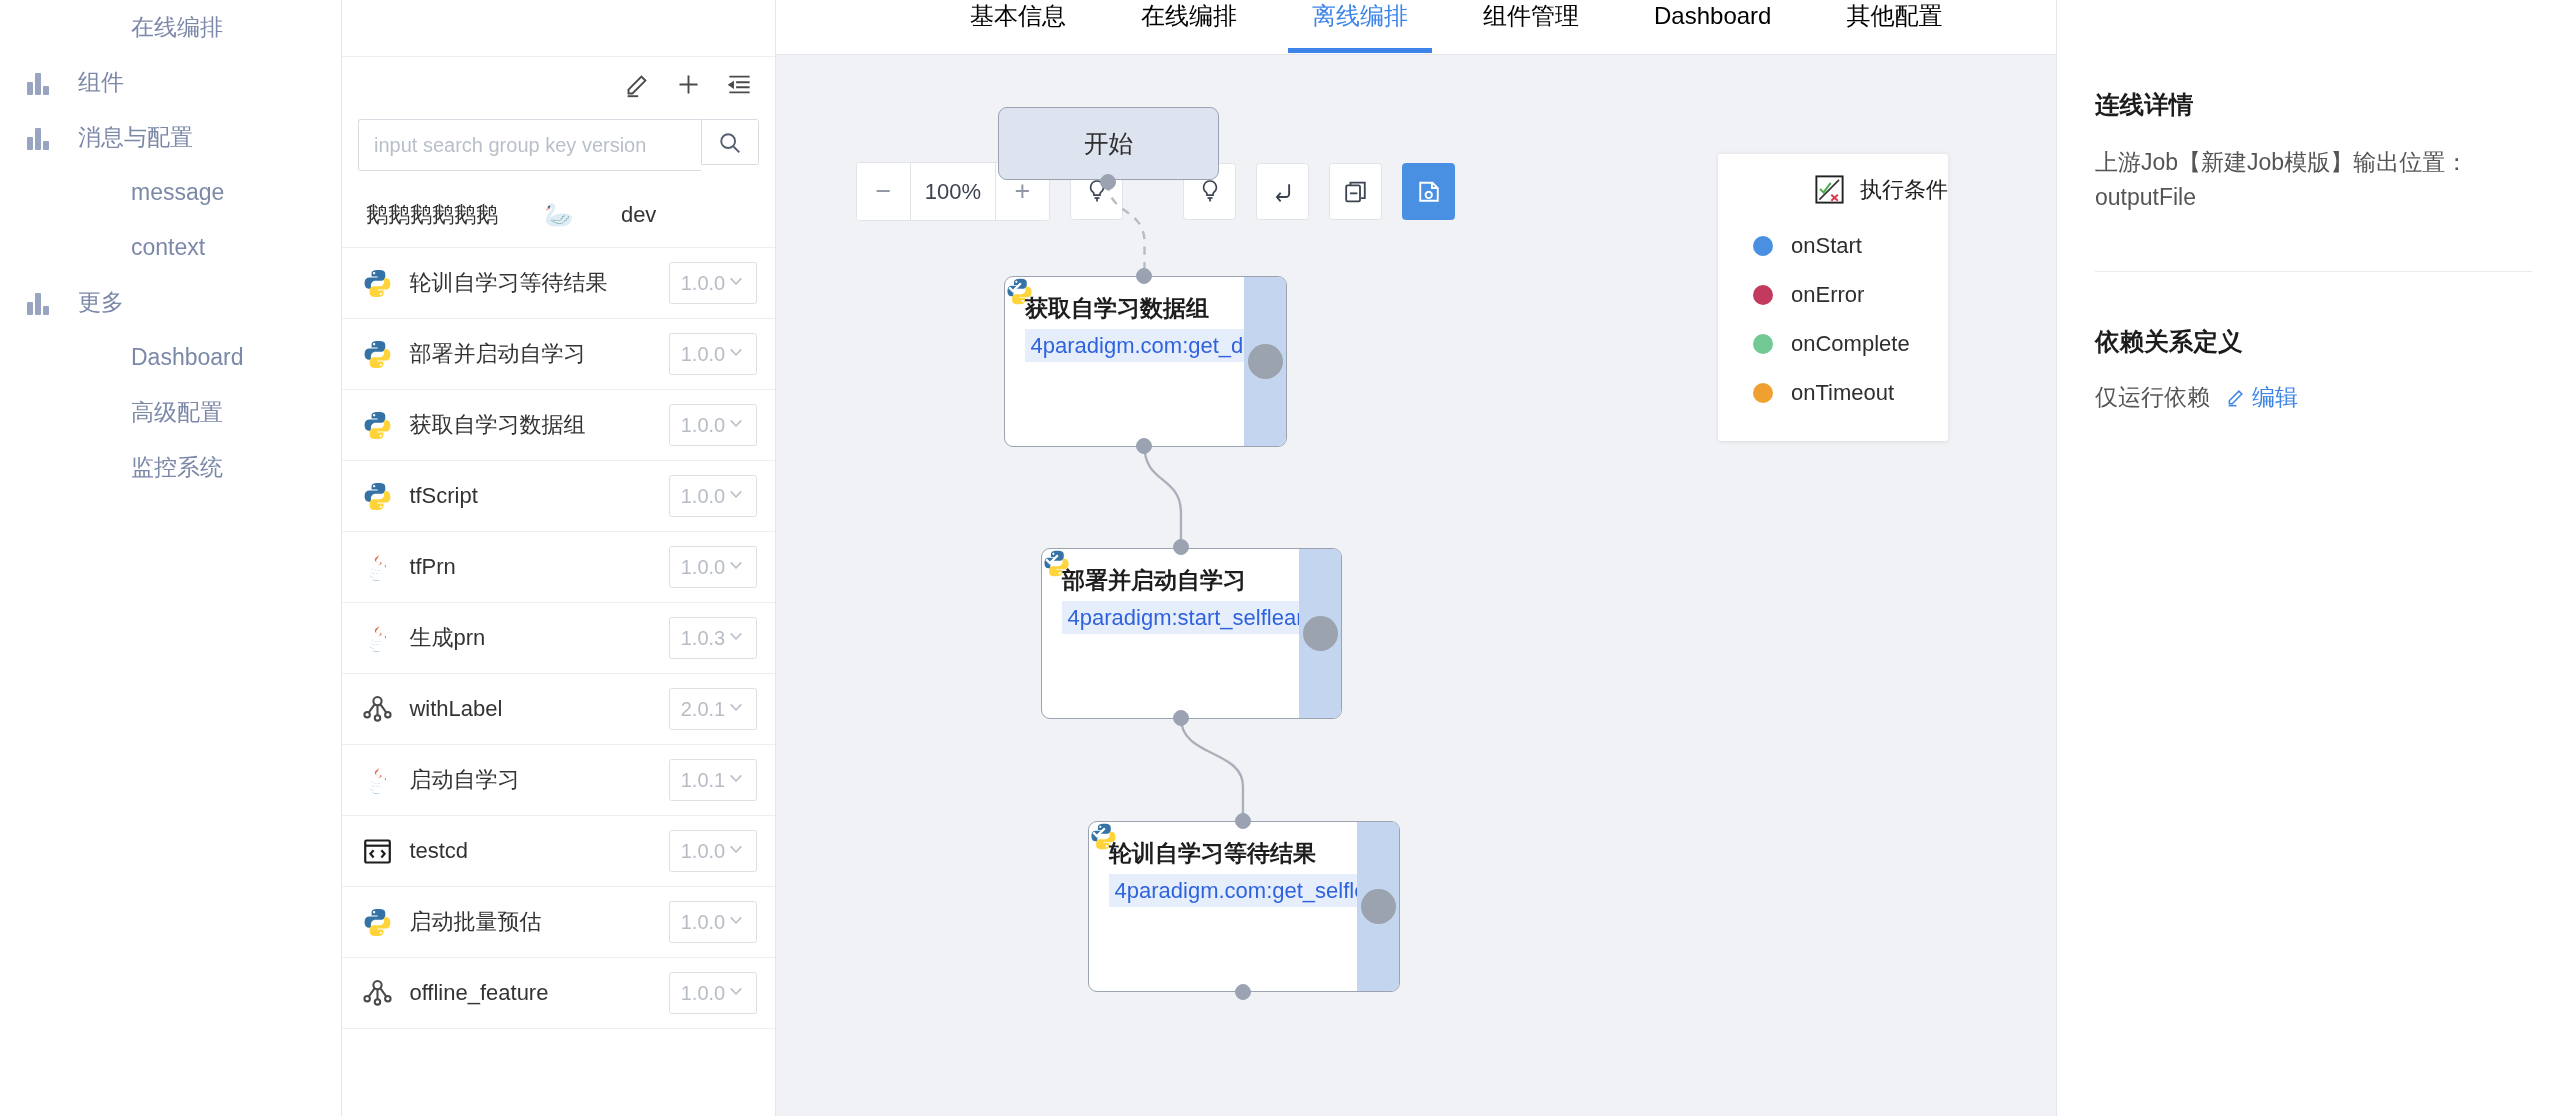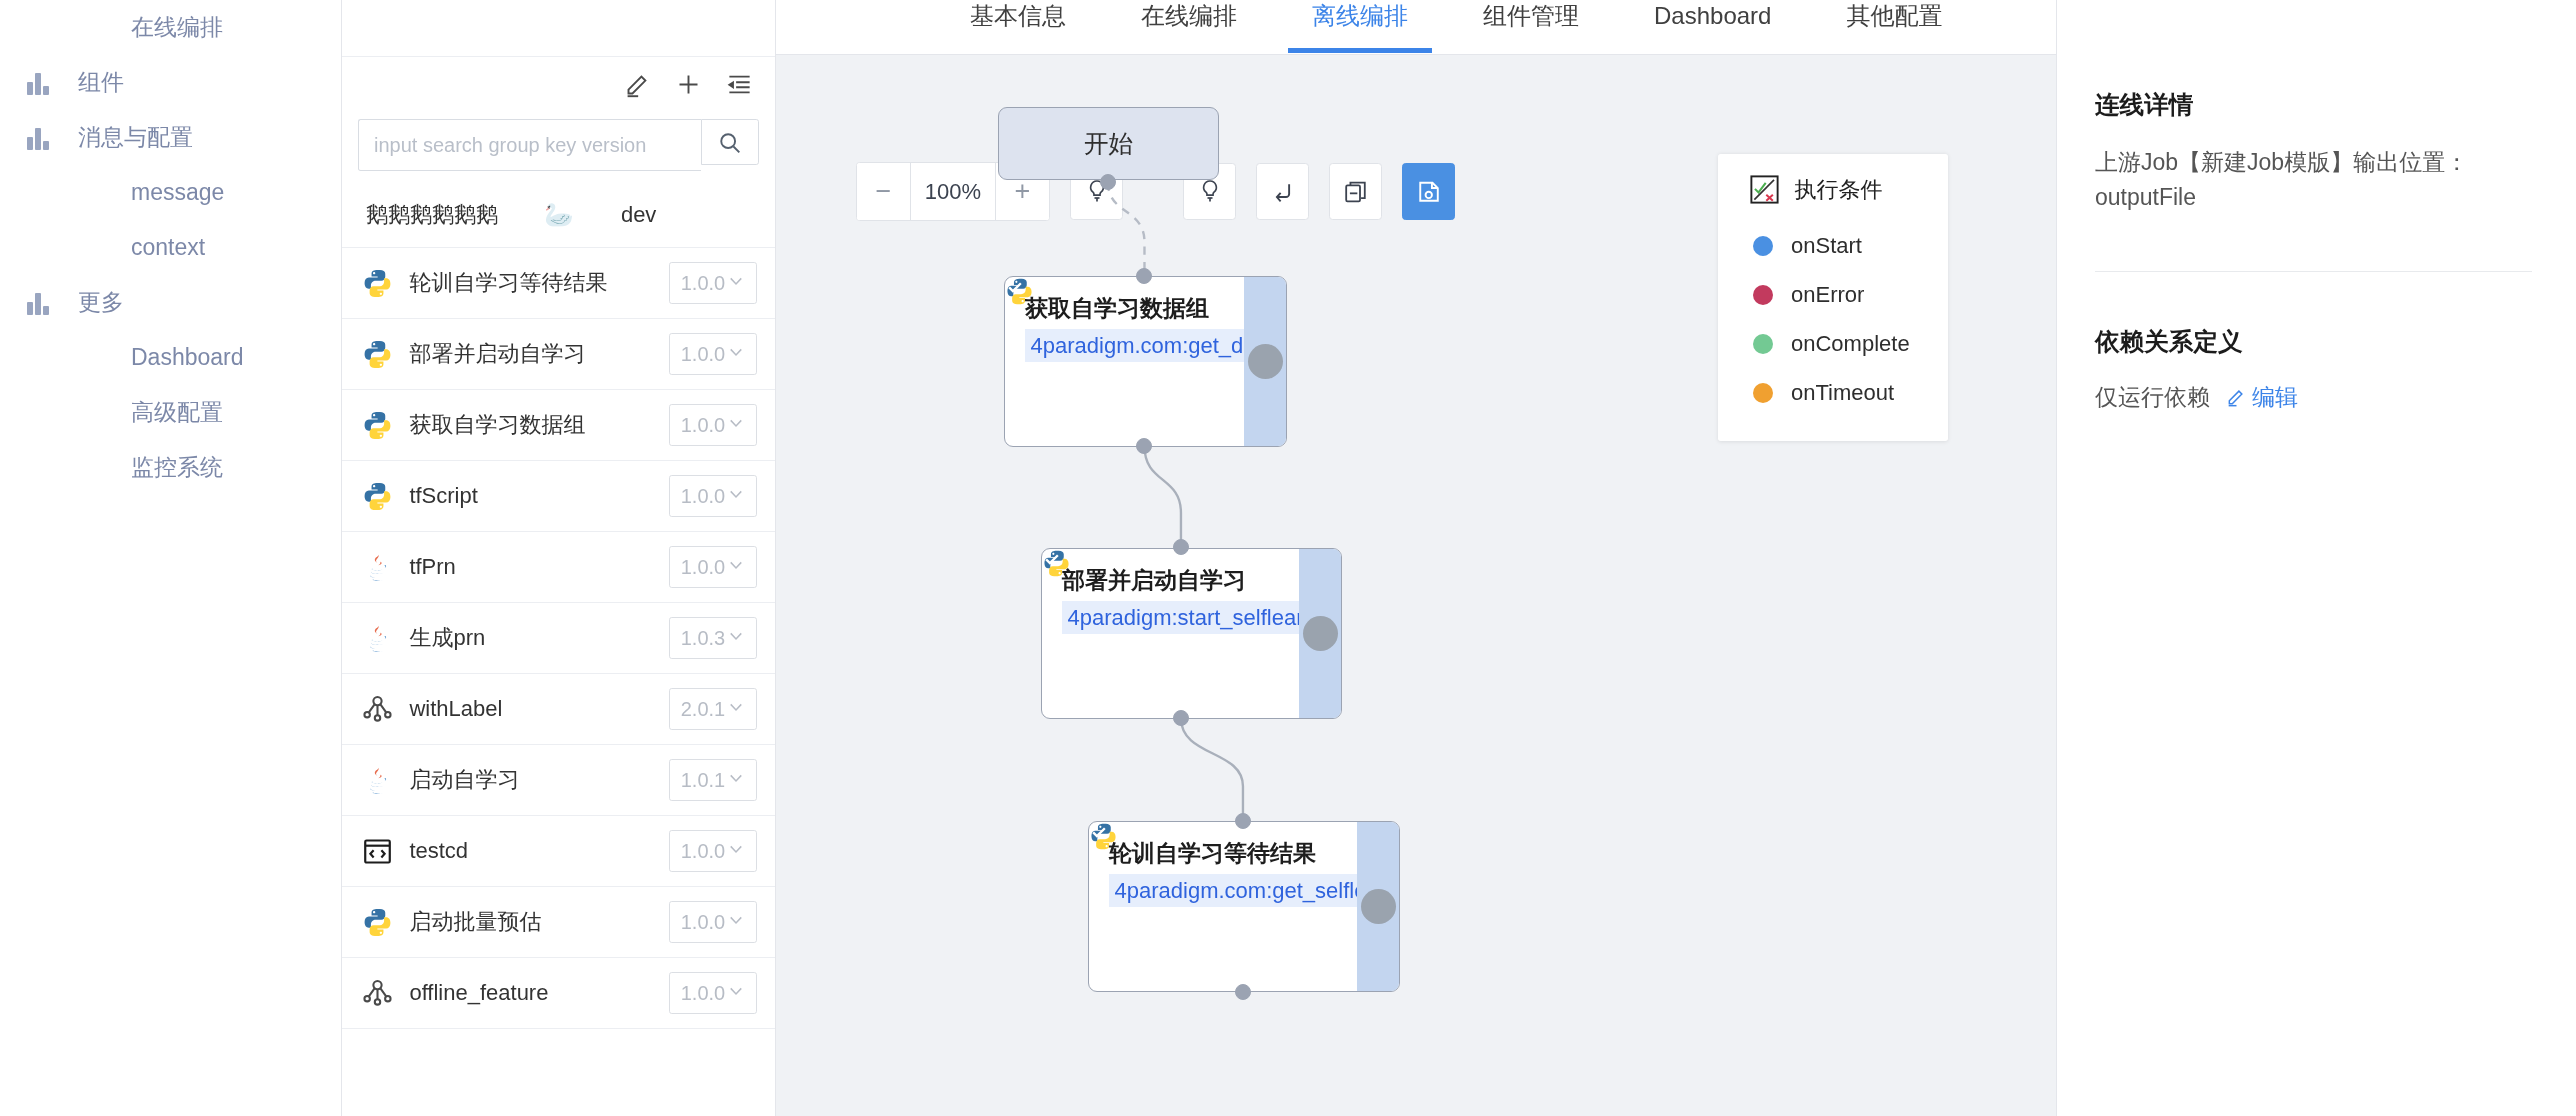--- a/index.html
+++ b/index.html
@@ -96,21 +96,21 @@
   }
   .ver-sel .chev { display: block; }
 
   
   .main-col { flex: 1; height: 1117px; display: flex; flex-direction: column; min-width: 0; }
   .tabs-bar {
     height: 55px; background: #fff; border-bottom: 1.8px solid #e4e6eb;
     display: flex; align-items: flex-start; padding-left: 170px; gap: 0;
   }
   .tab {
-    font-size: 24px; color: #404040; height: 53px; line-height: 31px;
+    font-size: 24px; color: #000000; height: 53px; line-height: 31px;
     padding: 0 24px; margin-right: 27px; cursor: pointer; position: relative;
     white-space: nowrap;
   }
   .tab.active { color: #3c84e8; }
   .tab.active::after {
     content: ""; position: absolute; left: 0; right: 0; bottom: 0;
     height: 4.6px; background: #3c84e8;
   }
 
   .canvas-wrap { flex: 1; background: #f0f2f5; position: relative; overflow: hidden; }
@@ -132,21 +132,21 @@
   }
   .tb-btn.primary { background: #4a90e2; border-color: #4a90e2; color: #fff; } .gap-lg { width: 60px; } .gap-md { width: 20px; }
 
   
   .legend {
     position: absolute; right: 108px; top: 99px;
     width: 230px; background: #fff; border-radius: 2.7px;
     box-shadow: 0 0.9px 4.6px rgba(0,0,0,0.09);
     padding: 20px 0 24px 0;
   }
-  .legend-head { display: flex; align-items: center; padding: 0 0 0 31px; margin-bottom: 16.4px; gap: 14.6px; }
+  .legend-head { display: flex; align-items: center; padding: 0 0 0 31px; margin-bottom: 16.4px; gap: 14.6px; justify-content: flex-end; }
   .legend-head-text { font-size: 22px; color: #222; }
   .legend-item { display: flex; align-items: center; padding-left: 35px; height: 49px; gap: 18px; }
   .legend-dot { width: 20px; height: 20px; border-radius: 50%; flex: 0 0 20px; }
   .legend-label { font-size: 22px; color: #2e2e2e; }
 
   
   .flow { position: absolute; inset: 0; }
   .flow svg { position: absolute; left: 0; top: 0; overflow: visible; }
 
   .start-node {

